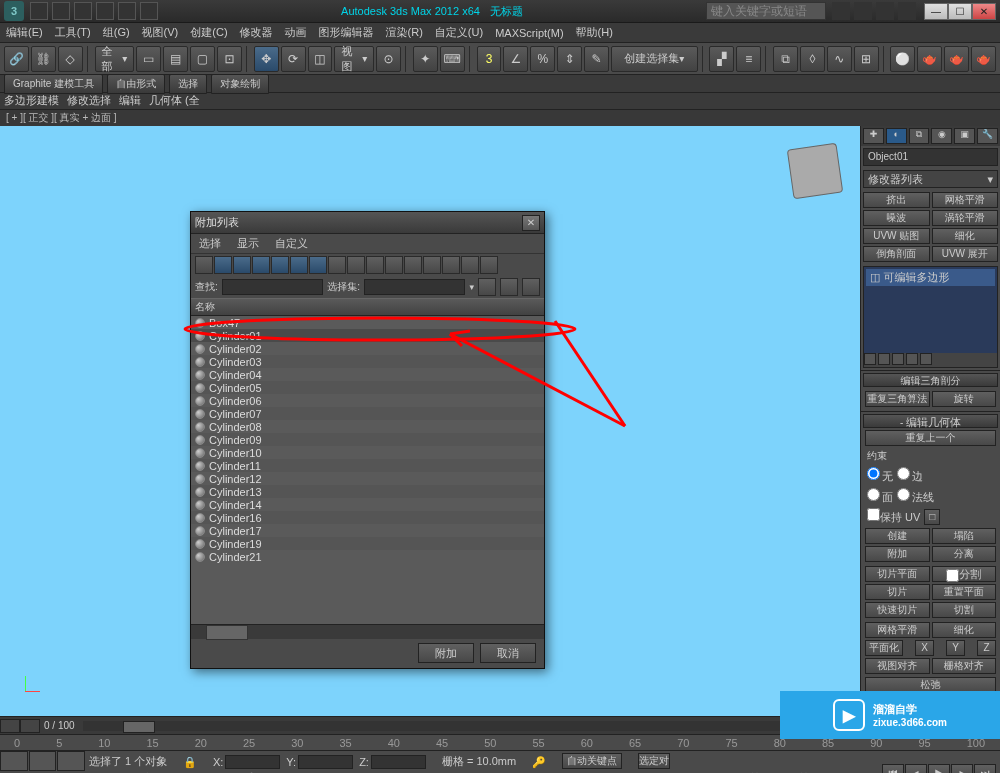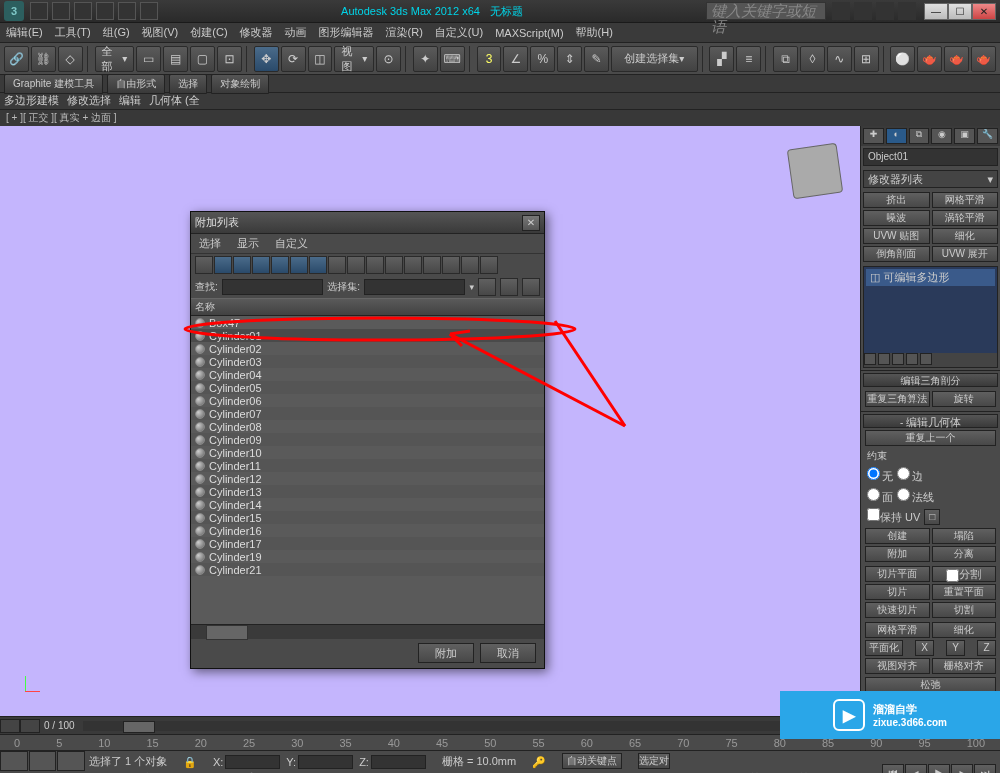--- a/index.html
+++ b/index.html
@@ -4,21 +4,21 @@
 <style>
 * { margin: 0; padding: 0; box-sizing: border-box; font-family: "Microsoft YaHei", Arial, sans-serif; font-size: 11px; }
 body { background: #404040; color: #cccccc; width: 1000px; height: 773px; overflow: hidden; position: relative; }
 
 
 .titlebar { height: 23px; background: linear-gradient(#3a3a3a, #2a2a2a); display: flex; align-items: center; padding: 0 4px; border-bottom: 1px solid #1a1a1a; }
 .titlebar .logo { width: 20px; height: 20px; background: #2c5f5f; border-radius: 3px; display: flex; align-items: center; justify-content: center; color: #7fc7c7; font-weight: bold; }
 .titlebar .quick-icons { display: flex; gap: 4px; margin-left: 6px; }
 .titlebar .quick-icons span { width: 18px; height: 18px; background: #333; border: 1px solid #555; display: inline-block; }
 .titlebar .apptitle { flex: 1; text-align: center; color: #00d4e8; font-size: 12px; }
-.titlebar .search-box { width: 120px; height: 18px; background: #555; border: 1px solid #333; font-style: italic; color: #888; padding: 0 4px; font-size: 15px; line-height: 16px; }
+.titlebar .search-box { width: 120px; height: 18px; background: #555; border: 1px solid #333; color: #888; padding: 0 4px; font-size: 12px; line-height: 16px; }
 .titlebar .right-icons { display: flex; gap: 4px; margin-left: 6px; }
 .titlebar .right-icons span { width: 18px; height: 18px; background: #333; display: inline-block; }
 .titlebar .win-controls { display: flex; margin-left: 8px; }
 .titlebar .win-controls span { width: 24px; height: 17px; background: linear-gradient(#e0e0e0,#bbb); border: 1px solid #666; display: flex; align-items: center; justify-content: center; color: #222; font-size: 10px;}
 .titlebar .win-controls .close { background: linear-gradient(#e88,#c44); }
 
 
 .menubar { height: 20px; background: #3a3a3a; display: flex; align-items: center; padding: 0 6px; gap: 12px; border-bottom: 1px solid #222; }
 .menubar .menu-item { font-size: 11px; color: #ccc; }
 
@@ -32,21 +32,21 @@
 
 .ribbon { height: 18px; background: #3a3a3a; display: flex; align-items: center; padding: 0 4px; gap: 4px; border-bottom: 1px solid #222; }
 .ribbon .tab { padding: 2px 8px; font-size: 10px; background: linear-gradient(#555,#3a3a3a); border: 1px solid #222; border-radius: 2px 2px 0 0; }
 .ribbon2 { height: 17px; background: #3a3a3a; display: flex; padding: 0 4px; gap: 8px; border-bottom: 1px solid #222; font-size: 10px; }
 
 
 .statusbar-top { height: 16px; background: #383838; padding: 0 6px; font-size: 10px; color: #bbb; line-height: 16px; }
 
 
 .main-area { position: relative; display: flex; height: 590px; }
-.viewport { flex: 1; background: #c4b5fd; position: relative; overflow: hidden; }
+.viewport { flex: 1; background: #7dd3fc; position: relative; overflow: hidden; }
 .viewport-cube { position: absolute; top: 20px; right: 20px; width: 50px; height: 50px; background: #aaa; border: 1px solid #666; transform: rotate(-8deg); border-radius: 4px; }
 .axis-gizmo { position: absolute; bottom: 10px; left: 10px; width: 30px; height: 30px; }
 .axis-gizmo::before { content:''; position:absolute; left:15px; top:0; width:1px; height:15px; background:#4f4; }
 .axis-gizmo::after { content:''; position:absolute; left:15px; top:15px; width:15px; height:1px; background:#f44; }
 
 
 .right-panel { width: 140px; background: #4a4a4a; border-left: 1px solid #222; display: flex; flex-direction: column; }
 .rp-tabs { height: 20px; background: #3a3a3a; display: flex; gap: 2px; padding: 2px; }
 .rp-tabs span { flex:1; background: #555; border: 1px solid #222; font-size: 9px; text-align:center; }
 .rp-name { height: 18px; background: #333; margin: 2px; border: 1px solid #222; padding: 0 4px; font-size: 10px; line-height: 16px; }
@@ -319,24 +319,20 @@
           <div class="list-row">
             <span class="icon"></span>
             <span>Cylinder13</span>
           </div>
           <div class="list-row">
             <span class="icon"></span>
             <span>Cylinder14</span>
           </div>
           <div class="list-row">
             <span class="icon"></span>
-            <span>Cylinder15</span>
-          </div>
-          <div class="list-row">
-            <span class="icon"></span>
             <span>Cylinder16</span>
           </div>
           <div class="list-row">
             <span class="icon"></span>
             <span>Cylinder17</span>
           </div>
           <div class="list-row">
             <span class="icon"></span>
             <span>Cylinder19</span>
           </div>

